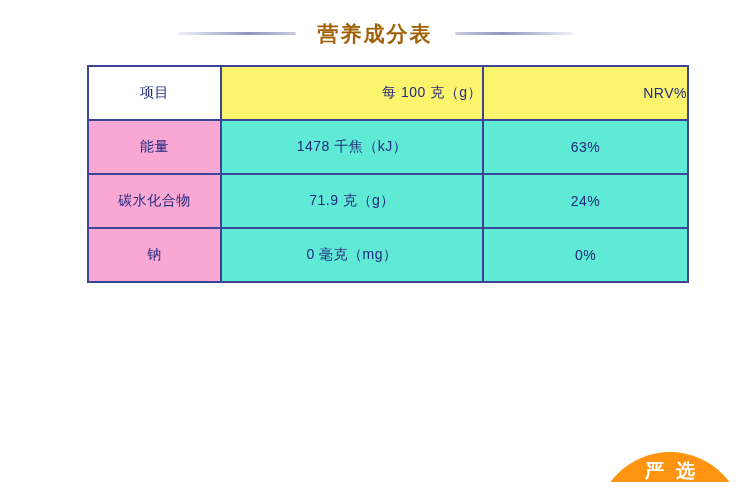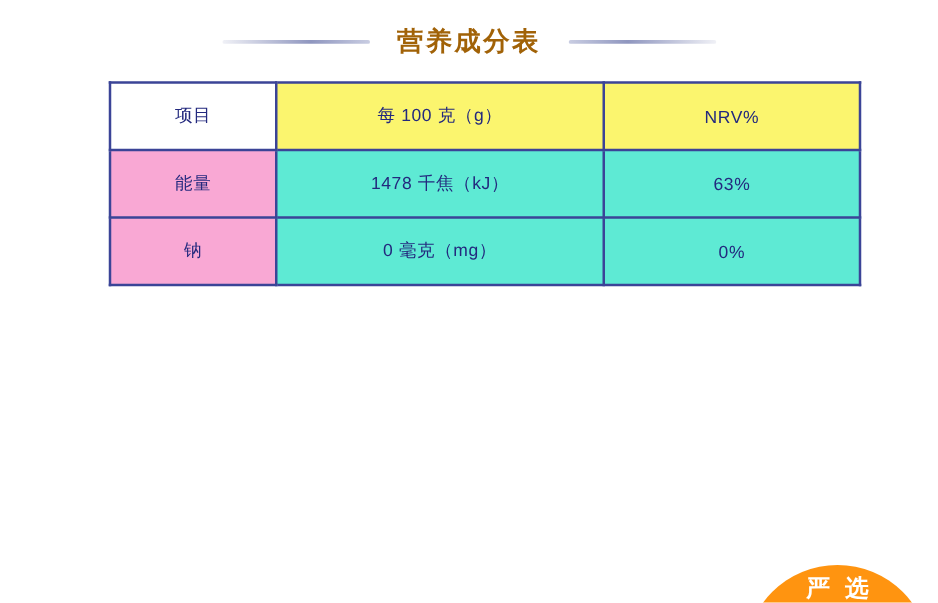--- a/index.html
+++ b/index.html
@@ -71,20 +71,21 @@
   }
   .col-item   { width: 133px; }
   .col-value  { width: 262px; }
   .col-nrv    { width: 205px; }
 
   td.head-item {
     background: #ffffff;
   }
   td.head-yellow {
     background: #fbf56e;
+    text-align: right;
   }
   td.label-cell {
     background: #f9a8d4;
     color: #23297e;
   }
   td.value-cell {
     background: #5eead4;
   }
 
   
@@ -132,20 +133,25 @@
       <td class="head-item">项目</td>
       <td class="head-yellow">每 100 克（g）</td>
       <td class="head-yellow">NRV%</td>
     </tr>
     <tr>
       <td class="label-cell">能量</td>
       <td class="value-cell">1478 千焦（kJ）</td>
       <td class="value-cell">63%</td>
     </tr>
     <tr>
+      <td class="label-cell">碳水化合物</td>
+      <td class="value-cell">71.9 克（g）</td>
+      <td class="value-cell">24%</td>
+    </tr>
+    <tr>
       <td class="label-cell">钠</td>
       <td class="value-cell">0 毫克（mg）</td>
       <td class="value-cell">0%</td>
     </tr>
   </tbody>
 </table>
 
 <div class="badge-circle">
   <div class="badge-text">严选</div>
 </div>

